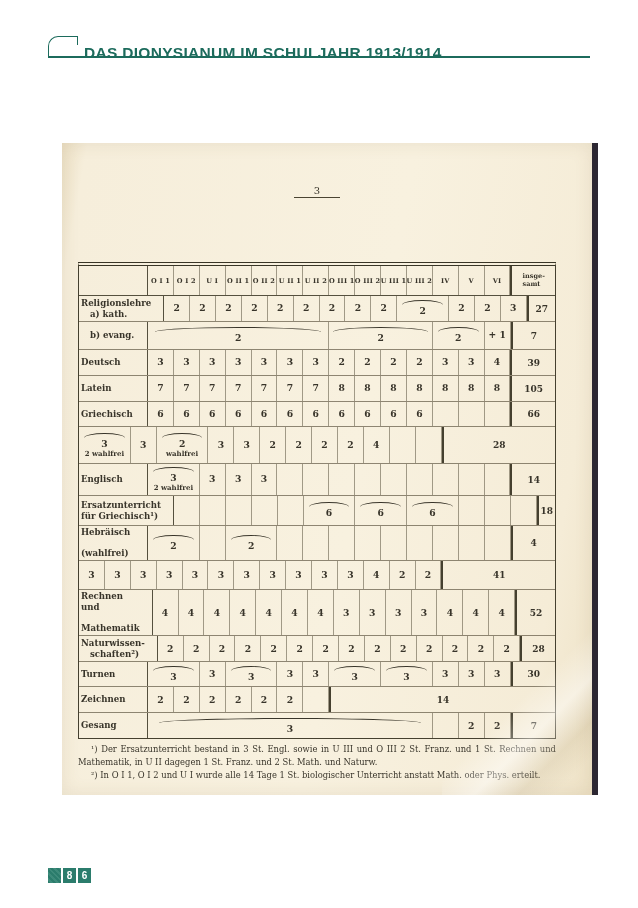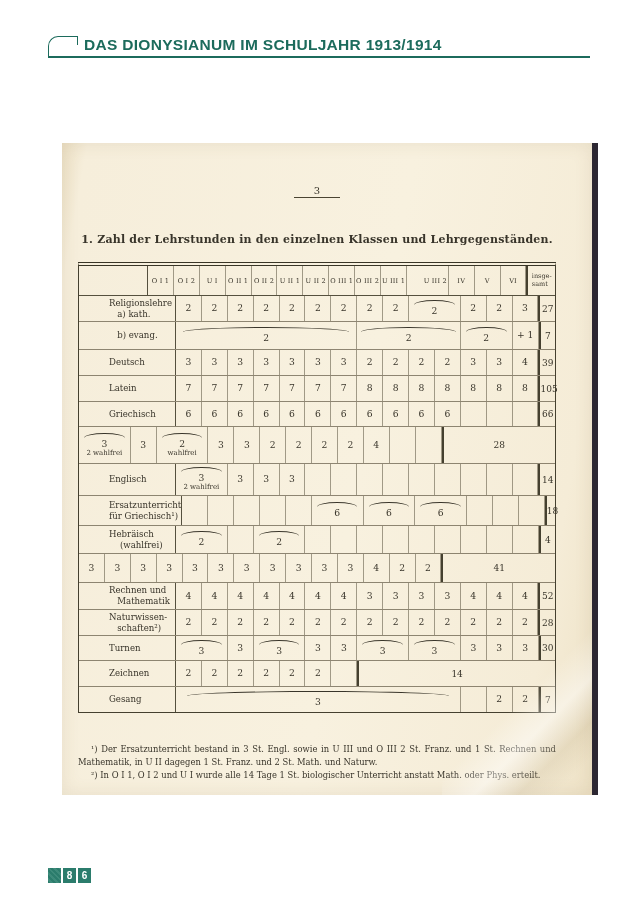--- a/index.html
+++ b/index.html
@@ -1,20 +1,20 @@
 <!DOCTYPE html>
 <html><head>
 <meta charset="utf-8">
 <style>
   html,body{margin:0;padding:0;}
   body{width:638px;height:908px;background:#ffffff;font-family:"Liberation Sans",sans-serif;position:relative;overflow:hidden;}
   .stage{position:absolute;inset:0;}
 
   
-  .hdr-title{position:absolute;left:84px;top:36px;font-size:15.5px;font-weight:bold;letter-spacing:.3px;color:#1c6b5c;}
+  .hdr-title{position:absolute;left:84px;top:44px;font-size:15.5px;font-weight:bold;letter-spacing:.3px;color:#1c6b5c;}
   .hdr-tab{position:absolute;left:48px;top:36px;width:29px;height:21px;border-left:1.6px solid #1c6b5c;border-top:1.6px solid #1c6b5c;border-top-left-radius:10px;}
   .hdr-tick{position:absolute;left:76px;top:36px;width:1px;height:9px;border-right:1.6px solid #1c6b5c;}
   .hdr-rule{position:absolute;left:48px;top:56px;width:542px;height:1.6px;background:#1c6b5c;}
 
   
   .scan{position:absolute;left:62px;top:143px;width:536px;height:652px;}
   .paper{position:absolute;left:0;top:0;width:530px;height:652px;
     background:linear-gradient(100deg,#ede1c6 0%,#f6eedb 4%,#f8f1df 55%,#f5ecd7 88%,#eee2c6 100%);
     box-shadow:inset 0 0 18px rgba(120,100,60,.12);
     color:#38342a;font-family:"DejaVu Serif",serif;}
@@ -24,30 +24,30 @@
 
   .pgnum3{position:absolute;left:232px;top:42px;width:46px;text-align:center;font-size:10px;
     border-bottom:1px solid #4a4432;padding-bottom:1px;}
   .stitle{position:absolute;left:16px;top:62px;width:478px;text-align:center;font-size:17px;font-weight:bold;letter-spacing:.5px;}
   .scap{position:absolute;left:16px;top:90px;width:478px;text-align:center;font-size:11px;font-weight:bold;letter-spacing:.2px;}
 
   
   .tbl{position:absolute;left:16px;top:119px;width:478px;box-sizing:border-box;
     border:1.5px solid #45402f;border-top:4px double #393526;}
   .tbl *{box-sizing:border-box;}
-  .trow{display:flex;align-items:stretch;border-bottom:1px solid rgba(84,76,56,.65);min-height:25px;}
+  .trow{display:flex;align-items:stretch;border-bottom:1px solid rgba(84,76,56,.65);min-height:25px;font-weight:bold;}
   .trow:last-child{border-bottom:none;}
   .thead{min-height:30px;border-bottom:1px solid #55503e;}
   .hlbl{flex:0 0 69px;border-right:1.5px solid #55503e;}
   .hcell{flex:0 0 25.9px;border-right:1px solid rgba(90,82,62,.55);display:flex;align-items:center;justify-content:center;
     font-size:6.6px;letter-spacing:.2px;white-space:nowrap;overflow:hidden;}
   .htot{flex:1 1 auto;border-left:2px solid #45402f;display:flex;align-items:center;justify-content:center;
     font-size:6.5px;line-height:1.2;white-space:pre-line;}
   .lbl{flex:0 0 69px;border-right:1.5px solid #55503e;display:flex;align-items:center;
-    font-size:8.6px;line-height:1.25;white-space:pre-wrap;padding:1px 0 1px 2px;margin-left:28px;}
+    font-size:8.6px;line-height:1.25;white-space:pre-wrap;padding:1px 12px 1px 2px;}
   .seg{border-right:1px solid rgba(90,82,62,.55);display:flex;flex-direction:column;justify-content:center;align-items:center;overflow:hidden;}
   .tot{flex:1 1 auto;border-left:2px solid #45402f;display:flex;align-items:center;justify-content:center;font-size:9px;}
   .val{font-size:9.2px;line-height:1.1;white-space:nowrap;}
   .sub{font-size:7px;line-height:1.1;margin-top:1px;white-space:nowrap;}
   .arc{width:86%;height:5px;border-top:1.4px solid #39352a;border-radius:50% 50% 0 0/100% 100% 0 0;margin-bottom:1px;}
   
   .r2{min-height:28px}.r6{min-height:37px}.r7{min-height:32px}.r8{min-height:30px}
   .r9{min-height:28px}.r10{min-height:29px}.r11{min-height:27px}.r14{min-height:29px}
   .r1,.r3,.r4{min-height:26px}.r12,.r15{min-height:26px}
 
@@ -69,36 +69,35 @@
   <div>
     <div class="hdr-tab"></div>
     <div class="hdr-tick"></div>
     <div class="hdr-title">DAS DIONYSIANUM IM SCHULJAHR 1913/1914</div>
     <div class="hdr-rule"></div>
   </div>
 
   <div class="scan">
     <div class="paper">
       <div class="pgnum3">3</div>
-      <div class="scap">1. Zahl der Lehrstunden in den einzelnen Klassen und Lehrgegenständen.</div>
 
       <div class="tbl">
           <div class="trow thead">
             <div class="hlbl"></div>
             <div class="hcell" style="flex: 0 0 25.9px;">O I 1</div>
             <div class="hcell" style="flex: 0 0 25.9px;">O I 2</div>
             <div class="hcell" style="flex: 0 0 25.9px;">U I</div>
             <div class="hcell" style="flex: 0 0 25.9px;">O II 1</div>
             <div class="hcell" style="flex: 0 0 25.9px;">O II 2</div>
             <div class="hcell" style="flex: 0 0 25.9px;">U II 1</div>
             <div class="hcell" style="flex: 0 0 25.9px;">U II 2</div>
             <div class="hcell" style="flex: 0 0 25.9px;">O III 1</div>
             <div class="hcell" style="flex: 0 0 25.9px;">O III 2</div>
             <div class="hcell" style="flex: 0 0 25.9px;">U III 1</div>
-            <div class="hcell" style="flex: 0 0 25.9px; margin-left: 16px;">U III 2</div>
+            <div class="hcell" style="flex: 0 0 25.9px;">U III 2</div>
             <div class="hcell" style="flex: 0 0 25.9px;">IV</div>
             <div class="hcell" style="flex: 0 0 25.9px;">V</div>
             <div class="hcell" style="flex: 0 0 25.9px;">VI</div>
             <div class="htot">insge-
 samt</div>
           </div>
           <div class="trow r1">
             <div class="lbl">Religionslehre
    a) kath.</div>
             <div class="seg" style="flex: 0 0 25.9px;">

